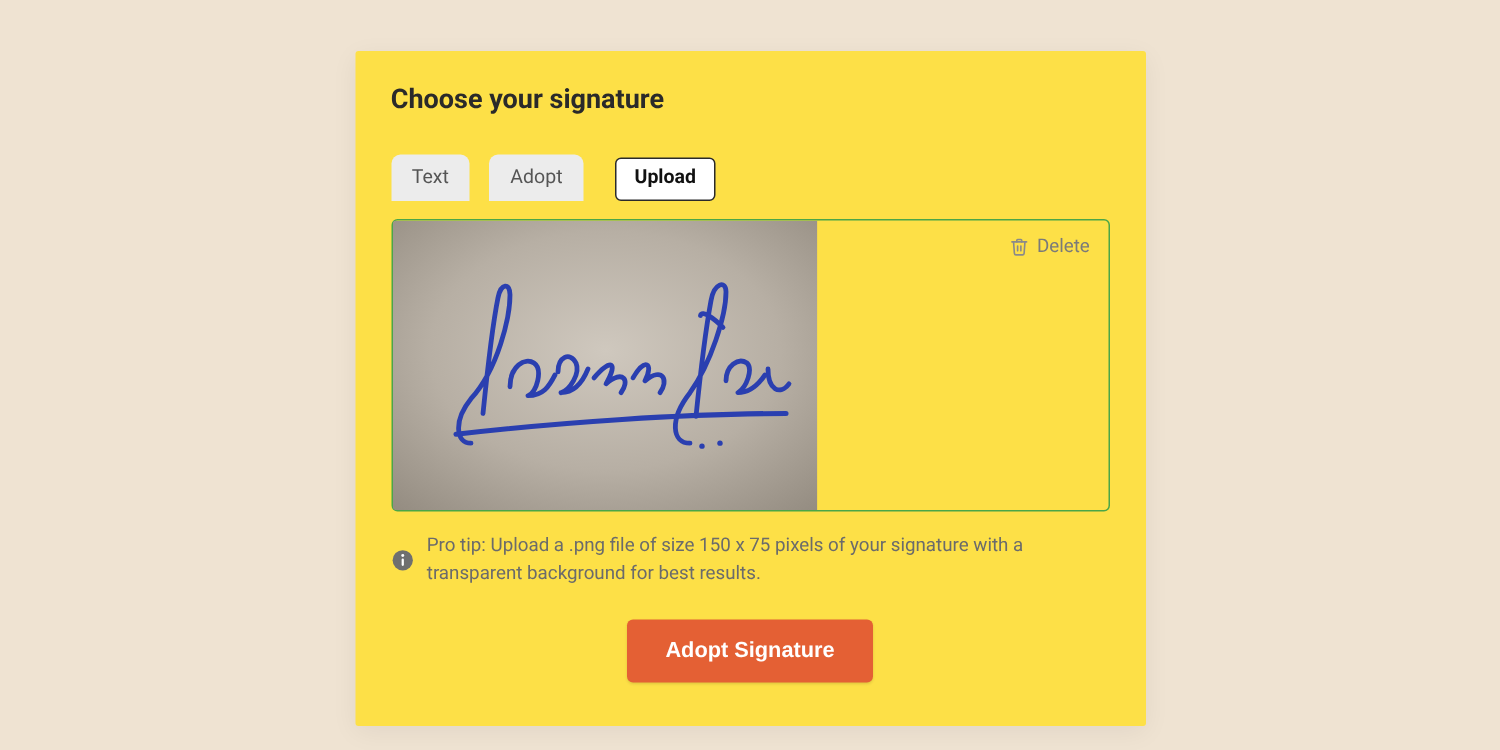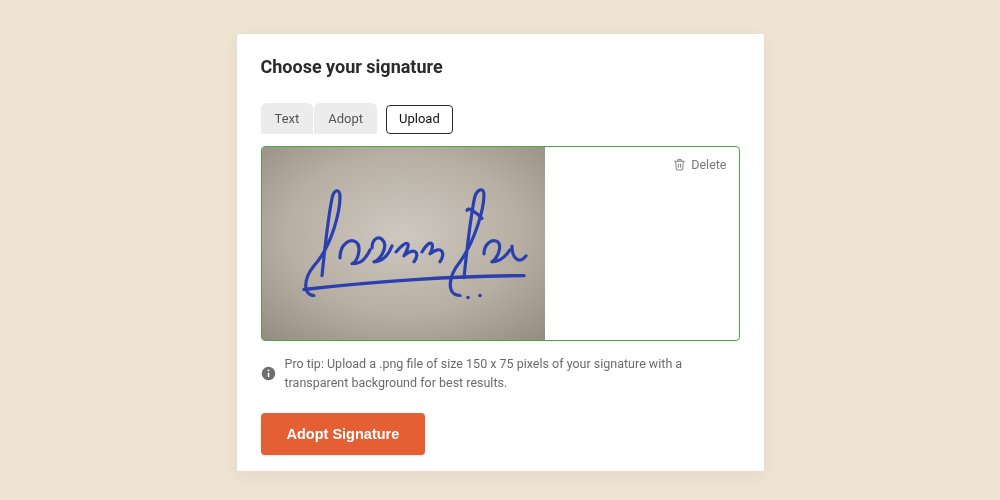--- a/index.html
+++ b/index.html
@@ -5,54 +5,54 @@
   * { box-sizing: border-box; margin: 0; padding: 0; }
   html, body { width: 1000px; height: 500px; overflow: hidden; }
   body {
     background: #efe3d2;
     font-family: -apple-system, BlinkMacSystemFont, "Segoe UI", Roboto, Arial, sans-serif;
     display: flex;
     align-items: flex-start;
     justify-content: center;
   }
   .modal {
-    background: #ffffff;
+    background: #fde047;
     width: 527px;
     margin-top: 34px;
     border-radius: 2px;
     box-shadow: 0 4px 18px rgba(0,0,0,0.06);
-    padding: 22px 24px 16px 24px;
+    padding: 22px 24px 29px 24px;
     position: relative;
   }
   .title {
     font-size: 18px;
     font-weight: 700;
     color: #2a2a2a;
     margin-bottom: 26px;
   }
   .tabs {
     display: flex;
-    gap: 0;
+    gap: 12px;
   }
   .tab {
     font-size: 13px;
     color: #555;
     padding: 8px 14px;
     background: #ececec;
     border-radius: 6px 6px 0 0;
     cursor: pointer;
     user-select: none;
     margin-right: 1px;
   }
   .tab.active {
     background: #ffffff;
     border: 1.5px solid #2a2a2a;
     border-radius: 4px;
     padding: 5px 12px;
-    font-weight: 400;
+    font-weight: 700;
     color: #111;
     margin-top: 2px;
     margin-left: 8px;
   }
   .upload-panel {
     margin-top: 12px;
     border: 1.5px solid #4ba648;
     border-radius: 4px;
     height: 195px;
     position: relative;
@@ -92,21 +92,21 @@
     flex: 0 0 15px;
     margin-top: 1px;
   }
   .tip-text {
     font-size: 12.5px;
     line-height: 1.55;
     color: #6b6b6b;
   }
   .footer {
     display: flex;
-    justify-content: flex-start;
+    justify-content: center;
     margin-top: 20px;
   }
   .adopt-btn {
     background: #e46034;
     color: #fff;
     font-size: 14.5px;
     font-weight: 600;
     border: none;
     border-radius: 4px;
     padding: 13px 26px;

